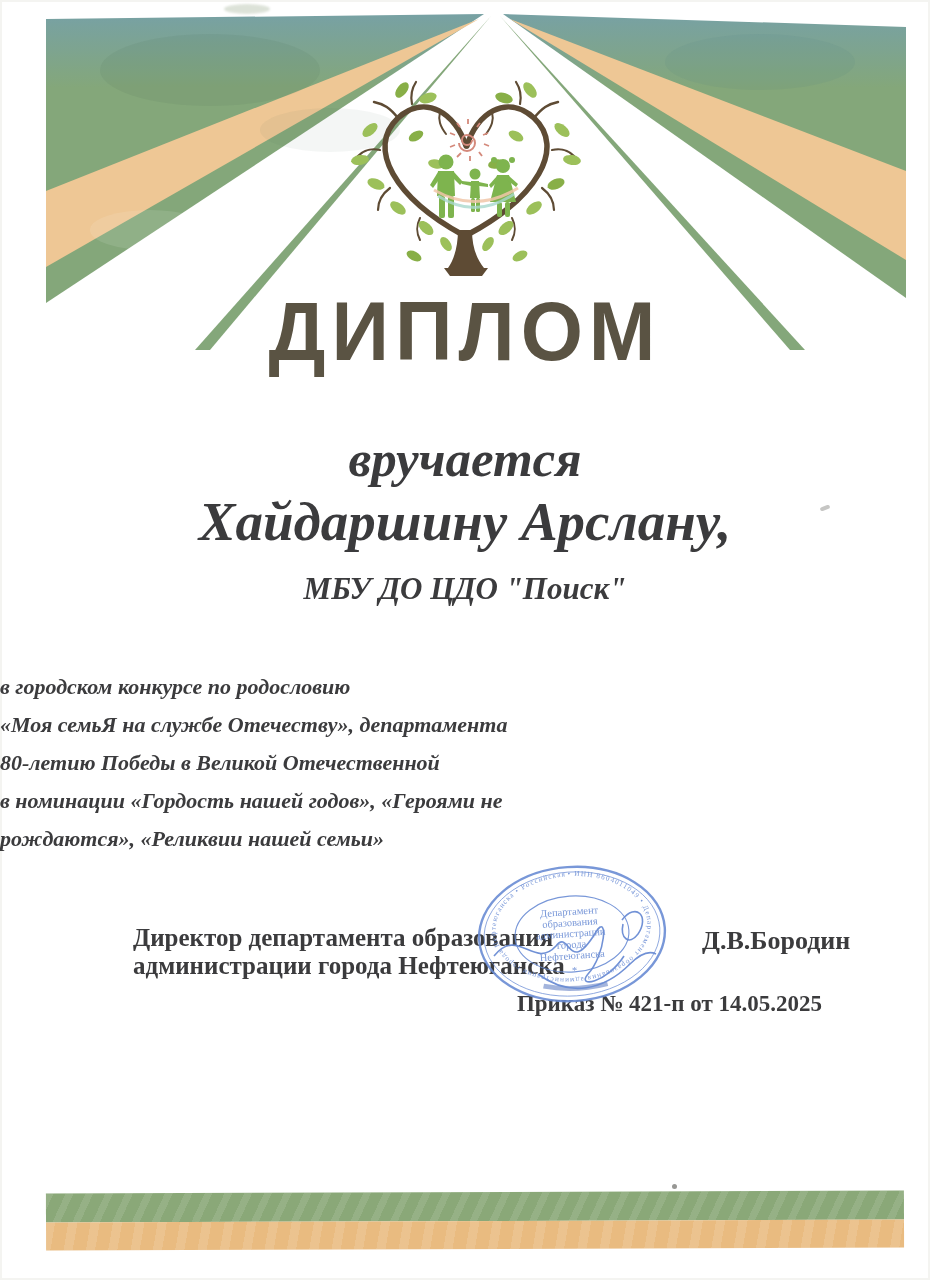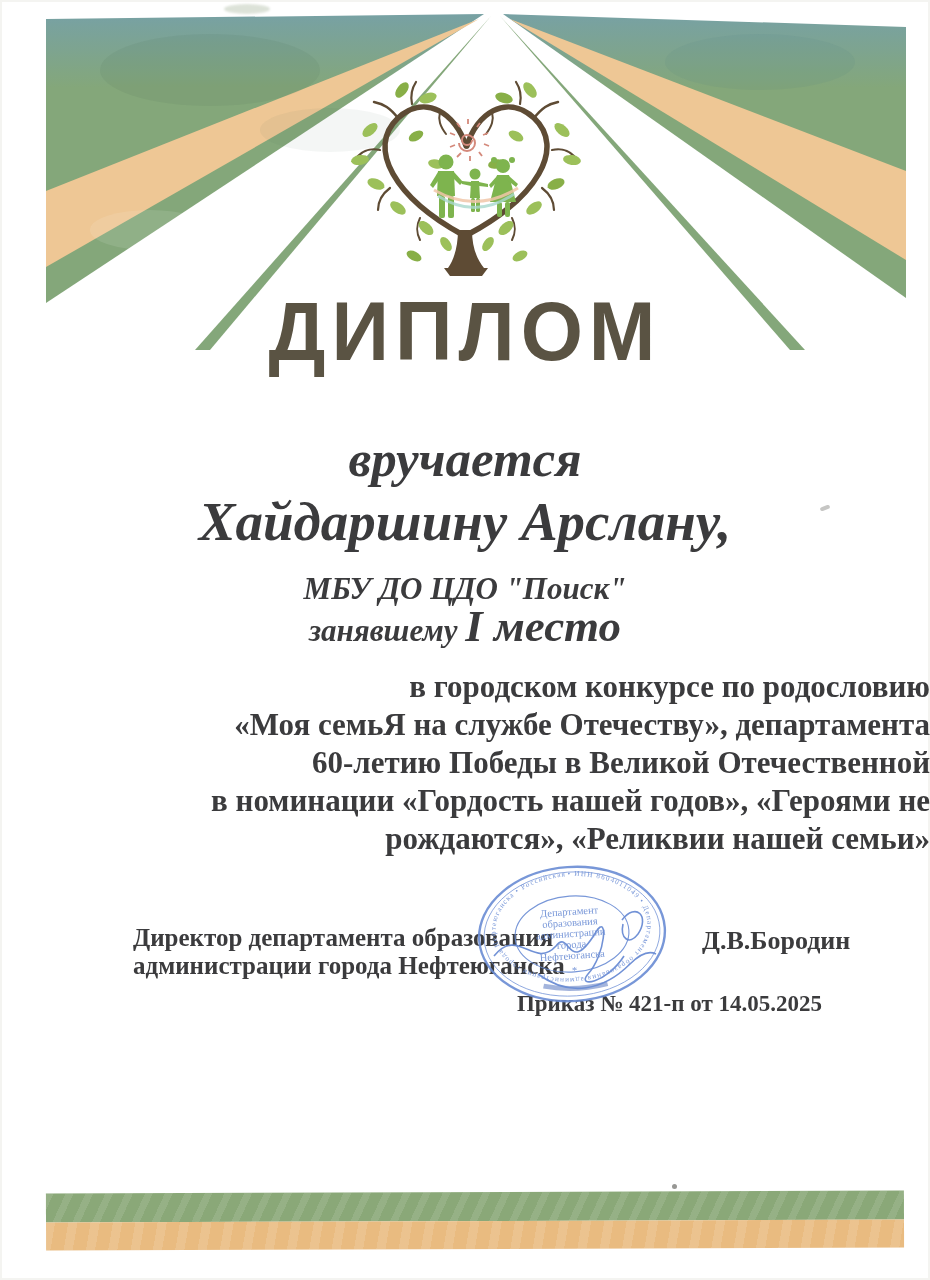--- a/index.html
+++ b/index.html
@@ -16,22 +16,22 @@
     font-family:"Liberation Sans",sans-serif;font-weight:700;
     font-size:80px;letter-spacing:6px;color:var(--title);
     transform:scaleY(1.04);
   }
   .line{position:absolute;left:0;right:0;text-align:center;font-style:italic;font-weight:700;}
   .given{top:430px;font-size:51px;}
   .recipient{top:490px;font-size:55px;}
   .org{top:571px;font-size:31px;}
   .award{top:600px;font-size:31px;}
   .award .place{font-size:45px;}
-  .event{position:absolute;left:0;right:0;top:668px;text-align:right;
-    font-weight:700;font-size:31px;line-height:38px;}
+  .event{position:absolute;left:0;right:0;top:668px;text-align:left;
+    font-style:italic;font-weight:700;font-size:22px;line-height:38px;}
   .director{position:absolute;left:133px;top:924px;font-weight:700;font-size:25px;line-height:28px;}
   .dirname{position:absolute;left:688px;top:926px;font-weight:700;font-size:26px;margin-left:14px;}
   .order{position:absolute;left:0;right:108px;top:991px;text-align:right;font-weight:700;font-size:23px;}
   .stamp{position:absolute;left:474px;top:858px;width:200px;height:156px;overflow:visible;}
   .band{position:absolute;left:46px;top:1192px;width:858px;height:57px;transform:rotate(-0.2deg);}
   .band .g{height:29px;background:var(--band_green);
     background-image:repeating-linear-gradient(115deg,rgba(255,255,255,.10) 0 7px,rgba(0,0,0,0) 7px 18px);}
   .band .o{height:28px;background:var(--band_orange);
     background-image:repeating-linear-gradient(100deg,rgba(255,255,255,.12) 0 9px,rgba(0,0,0,0) 9px 22px);}
   .speck1{position:absolute;left:672px;top:1184px;width:5px;height:5px;border-radius:50%;background:#6b6b66;opacity:.7;}
@@ -158,26 +158,25 @@
 
     <path d="M 84 112 Q 126 136 168 110" stroke="var(--arc_pink)" stroke-width="3" fill="none" opacity="0.85"></path>
     <path d="M 88 118 Q 126 142 164 116" stroke="var(--arc_teal)" stroke-width="3" fill="none" opacity="0.8"></path>
   </svg>
 
   <div class="title">ДИПЛОМ</div>
 
   <div class="line given">вручается</div>
   <div class="line recipient">Хайдаршину Арслану,</div>
   <div class="line org">МБУ ДО ЦДО "Поиск"</div>
-  <div class="line award"><span>занявшему </span><span class="place">I место</span></div>
 
   <div class="event">
     <div>в городском конкурсе по родословию</div>
     <div>«Моя семьЯ на службе Отечеству», департамента</div>
-    <div>60-летию Победы в Великой Отечественной</div>
+    <div>80-летию Победы в Великой Отечественной</div>
     <div>в номинации «Гордость нашей годов», «Героями не</div>
     <div>рождаются», «Реликвии нашей семьи»</div>
   </div>
 
   <div class="director">
     <div>Директор департамента образования</div>
     <div>администрации города Нефтеюганска</div>
   </div>
   <div class="dirname">Д.В.Бородин</div>
   <div class="order">Приказ № 421-п от 14.05.2025</div>

